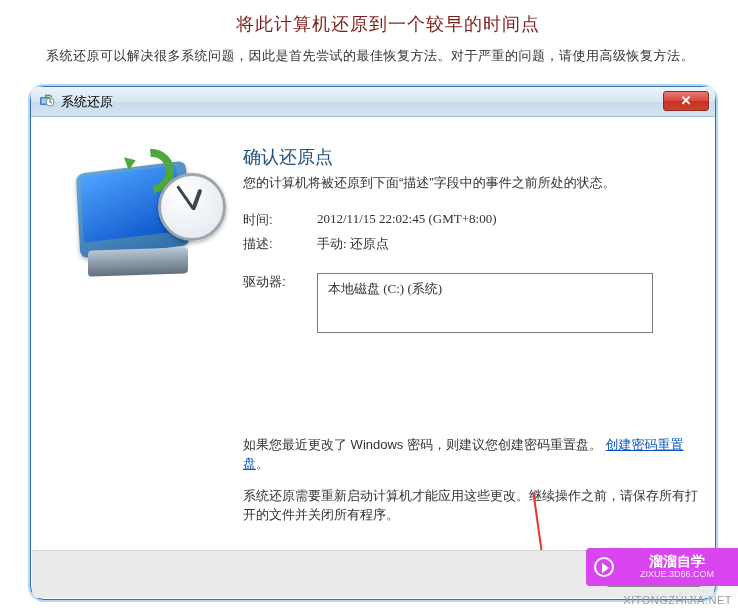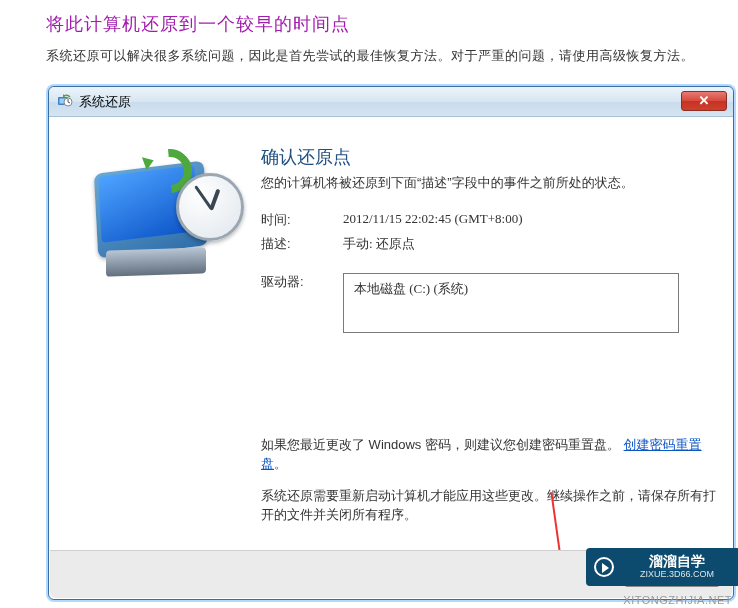--- a/index.html
+++ b/index.html
@@ -11,42 +11,43 @@
       font-family: "Microsoft YaHei", "SimSun", sans-serif;
       font-size: 13px;
       background: #fff;
       width: 738px;
       height: 608px;
       overflow: hidden;
       position: relative;
     }
     
     .page-heading {
-      color: #a21caf;
+      color: #7f1d1d;
       font-size: 18px;
       font-weight: normal;
       padding: 12px 8px 8px 46px;
       letter-spacing: 1px;
+      text-align: center;
     }
     .page-intro {
       color: #333;
       font-size: 13px;
       padding-left: 46px;
       padding-top: 3px;
       letter-spacing: 0.5px;
     }
     
     .dialog-window {
       position: absolute;
-      left: 48px;
+      left: 30px;
       top: 86px;
       width: 686px;
       height: 514px;
       border: 1px solid #3b6ea5;
-      border-radius: 6px;
+      border-radius: 14px;
       background: #fff;
       box-shadow: 0 0 0 2px rgba(100,180,255,0.5);
     }
     .titlebar {
       height: 30px;
       background: linear-gradient(to bottom, #eef4fa 0%, #d7e6f2 50%, #c9dbec 51%, #d5e4f2 100%);
       border-top-left-radius: 6px;
       border-top-right-radius: 6px;
       display: flex;
       align-items: center;
@@ -196,21 +197,20 @@
     .section-sub {
       color: #333;
       font-size: 13px;
       line-height: 1.5;
       margin-bottom: 18px;
     }
     .kv-row {
       display: flex;
       margin-bottom: 6px;
       font-size: 13px;
-      gap: 8px;
     }
     .kv-label {
       width: 74px;
       color: #333;
     }
     .kv-value {
       color: #333;
       font-family: "SimSun", serif;
       text-align: right;
     }
@@ -296,21 +296,21 @@
     .btn-back {
       min-width: 96px;
     }
     
     .wm-right {
       position: absolute;
       right: 0;
       bottom: 22px;
       width: 152px;
       height: 38px;
-      background: #0c4a6e;
+      background: #d946ef;
       border-radius: 4px 0 0 4px;
       color: #fff;
       display: flex;
       align-items: center;
       justify-content: center;
       font-size: 12px;
       z-index: 50;
       flex-direction: column;
       line-height: 1.1;
       padding-left: 30px;

